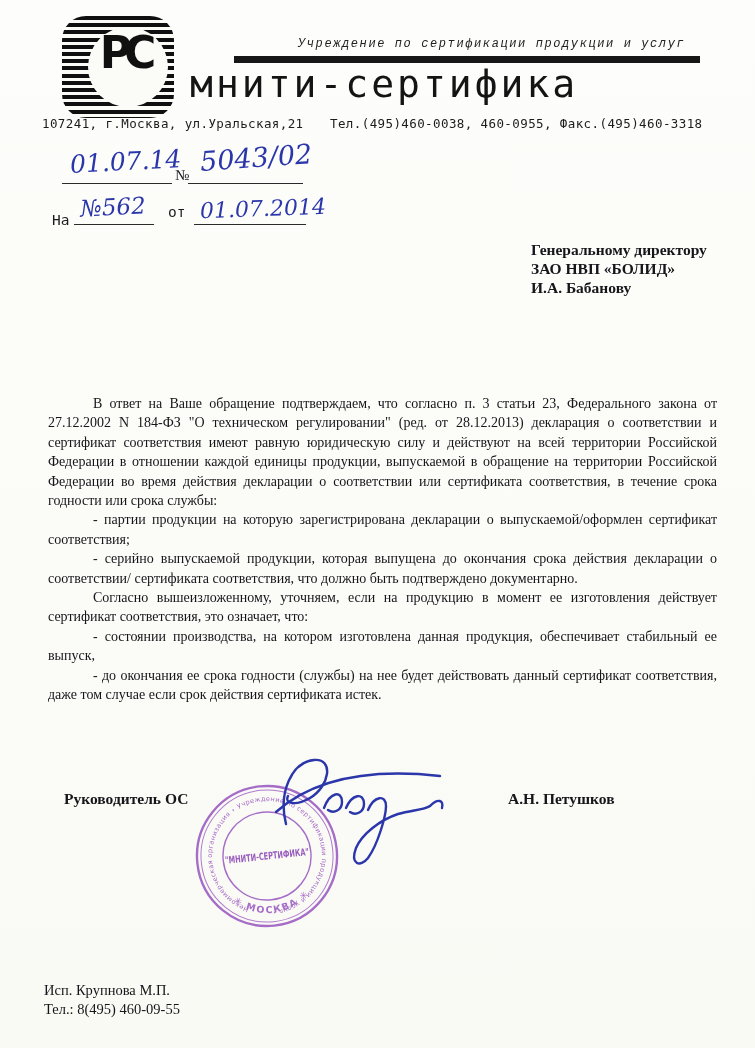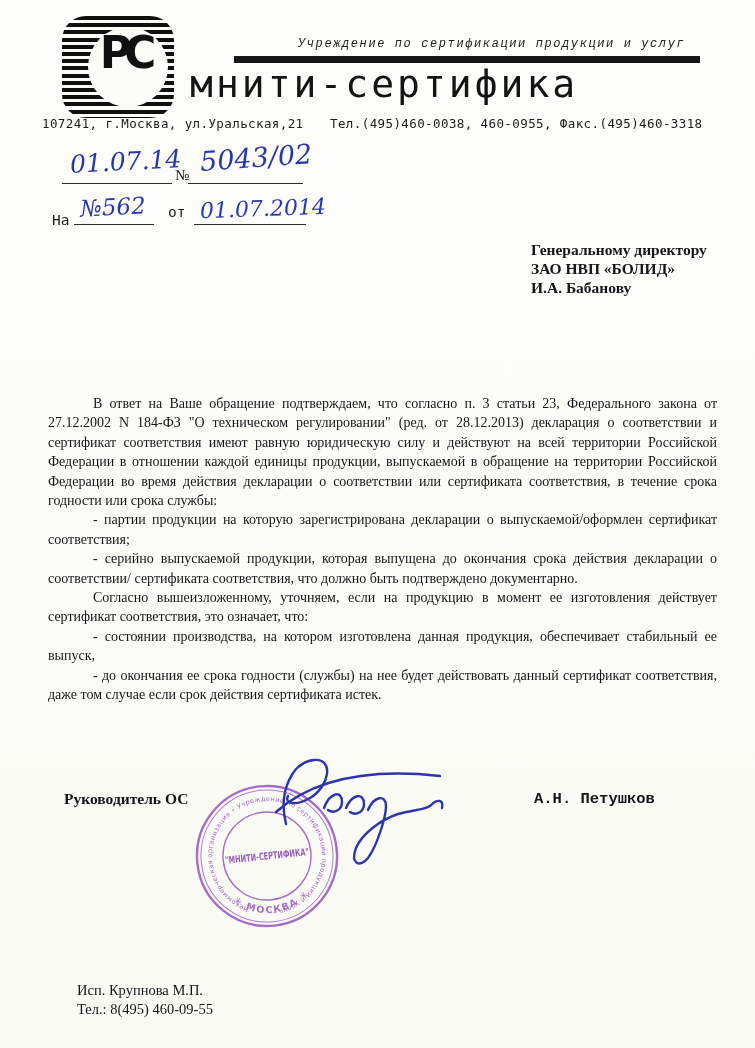--- a/index.html
+++ b/index.html
@@ -76,33 +76,33 @@
     font-weight:bold;font-size:15.5px;line-height:19px;white-space:nowrap;
   }
   
   .body-text{
     position:absolute;left:48px;top:356px;width:669px;
     font-size:14px;line-height:19.4px;text-align:justify;margin-top:38px;
   }
   .body-text p{margin:0;text-indent:45px;}
   
   .sig-title{position:absolute;left:64px;top:790px;font-weight:bold;font-size:15.5px;white-space:nowrap;}
-  .sig-name{position:absolute;left:534px;top:790px;font-weight:bold;font-size:15.5px;white-space:nowrap;font-family:Liberation Mono, monospace;}
+  .sig-name{position:absolute;left:508px;top:790px;font-weight:bold;font-size:15.5px;white-space:nowrap;}
   
   .stamp{
     position:absolute;left:187px;top:776px;width:160px;height:160px;
     transform:rotate(-6deg);
     opacity:.9;
   }
   
   .autograph{position:absolute;left:272px;top:746px;width:200px;height:132px;}
   
   .footer{
     position:absolute;left:44px;top:981px;
-    font-size:14.5px;line-height:19px;white-space:nowrap;margin-left:33px;
+    font-size:14.5px;line-height:19px;white-space:nowrap;
   }
 </style>
 </head>
 <body>
 
 <div class="page">
 
   <div class="logo">
     <div class="logo-circle">
       <span class="logo-letters">РС</span>

